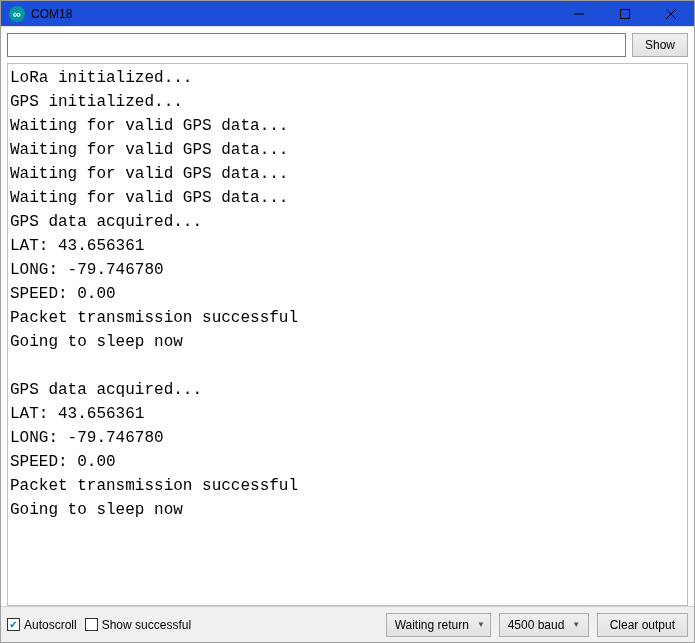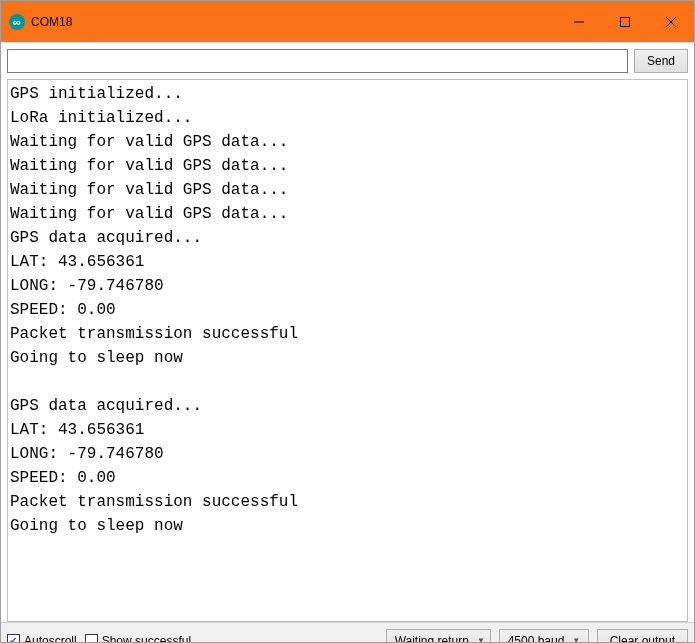--- a/index.html
+++ b/index.html
@@ -10,22 +10,22 @@
     body {
       font-family: "Segoe UI", Tahoma, sans-serif;
       font-size: 12px;
       background: #fff;
       width: 695px;
       height: 643px;
       overflow: hidden;
       border: 1px solid #a0a0a0;
     }
     .titlebar {
-      height: 42px;
-      background: #f97316;
+      height: 26px;
+      background: #1d4ed8;
       display: flex;
       align-items: center;
       border-bottom: 1px solid #e0e0e0;
     }
     .titlebar .app-icon {
       width: 16px;
       height: 16px;
       margin-left: 8px;
       margin-right: 6px;
       background: #00979D;
@@ -171,26 +171,26 @@
       <svg width="10" height="10" viewBox="0 0 10 10">
           <line x1="0" y1="0" x2="10" y2="10" stroke="#000" stroke-width="1"></line>
           <line x1="10" y1="0" x2="0" y2="10" stroke="#000" stroke-width="1"></line>
         </svg>
     </div>
   </div>
 </div>
 
 <div class="input-row">
   <input class="serial-input" type="text" value="" style="">
-  <button class="btn">Send</button>
+  <button class="btn">Show</button>
 </div>
 
 <div class="console-area" id="console-area">
+    <div class="console-line">LoRa initialized...</div>
     <div class="console-line">GPS initialized...</div>
-    <div class="console-line">LoRa initialized...</div>
     <div class="console-line">Waiting for valid GPS data...</div>
     <div class="console-line">Waiting for valid GPS data...</div>
     <div class="console-line">Waiting for valid GPS data...</div>
     <div class="console-line">Waiting for valid GPS data...</div>
     <div class="console-line">GPS data acquired...</div>
     <div class="console-line">LAT: 43.656361</div>
     <div class="console-line">LONG: -79.746780</div>
     <div class="console-line">SPEED: 0.00</div>
     <div class="console-line">Packet transmission successful</div>
     <div class="console-line">Going to sleep now</div>

